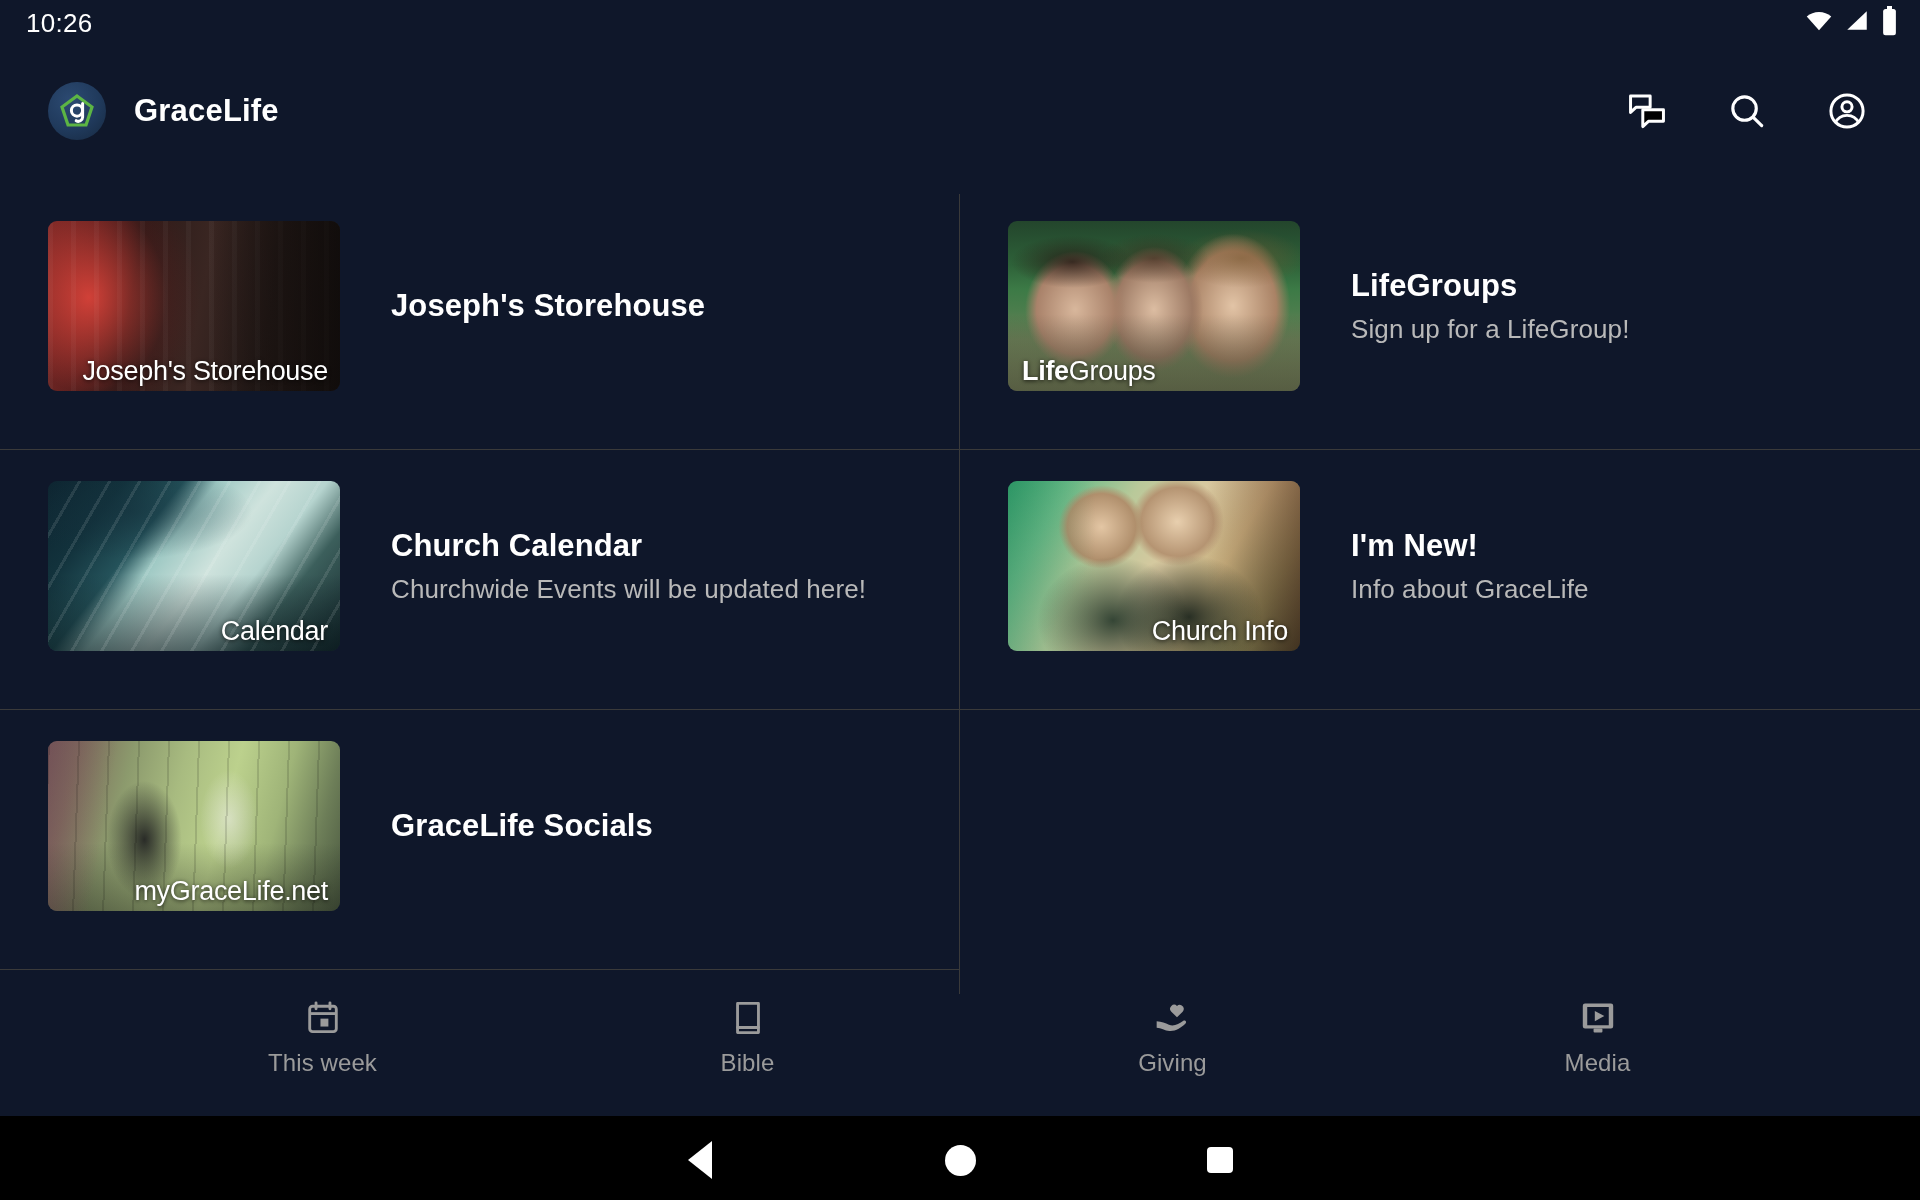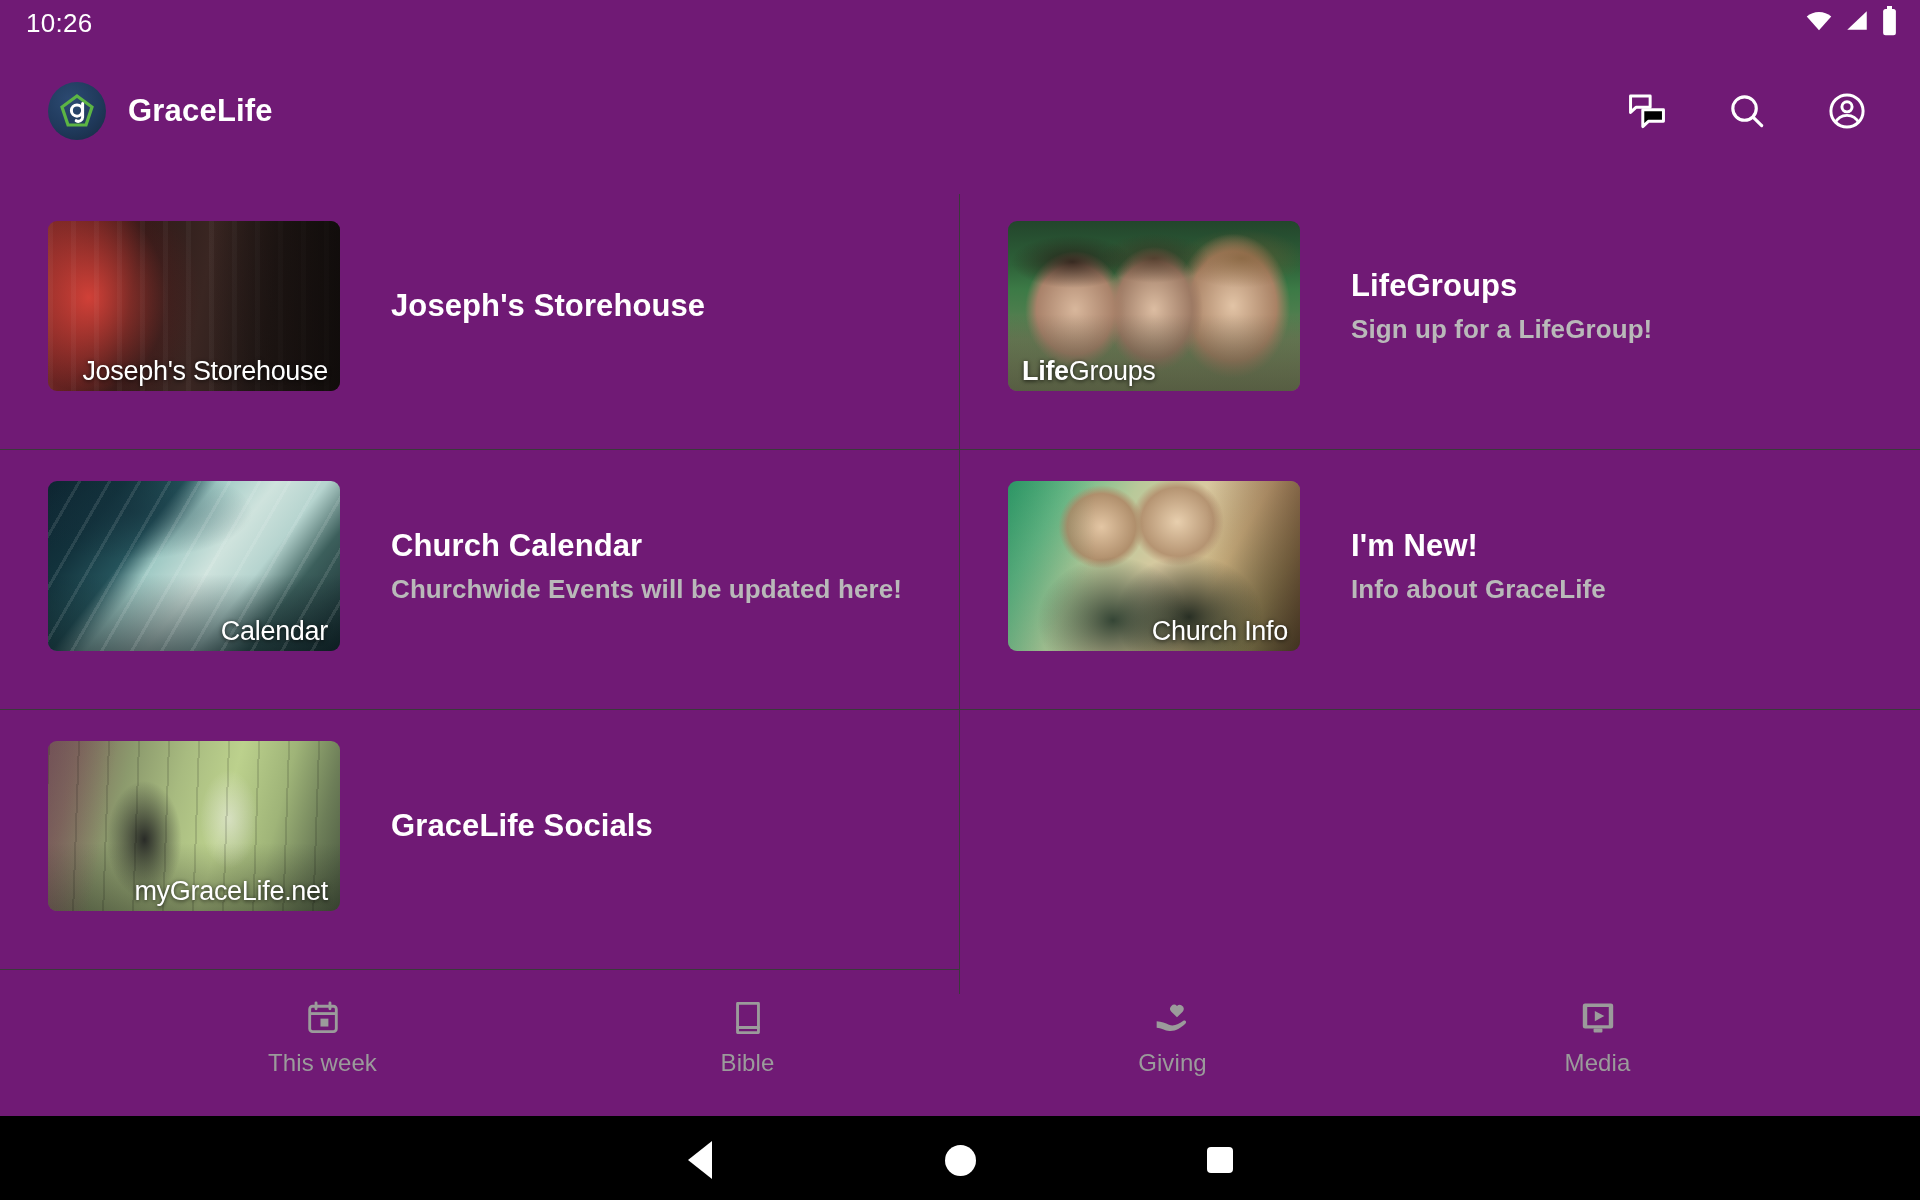--- a/index.html
+++ b/index.html
@@ -2,38 +2,38 @@
 <html><head>
 <meta charset="utf-8">
 <style>
   * { margin:0; padding:0; box-sizing:border-box; }
   html,body {
     width:1920px; height:1200px;
     background:#000; color:#fff;
     font-family:"Liberation Sans", sans-serif;
     overflow:hidden;
   }
-  .screen { position:relative; width:1920px; height:1200px; background:#701a75; display:flex; flex-direction:column; }
+  .screen { position:relative; width:1920px; height:1200px; background:#0f172a; display:flex; flex-direction:column; }
 
   
   .statusbar {
     height:46px; flex:0 0 46px;
     display:flex; align-items:center; justify-content:space-between;
     padding:0 22px 0 26px;
   }
   .status-clock { font-size:26px; letter-spacing:.3px; color:#fff; font-weight:400; }
   .status-icons { display:flex; align-items:center; gap:11px; }
 
   
   .appbar {
     height:130px; flex:0 0 130px;
     display:flex; align-items:center;
     padding:0 36px 0 48px;
   }
-  .brand { display:flex; align-items:center; gap:22px; }
+  .brand { display:flex; align-items:center; gap:28px; }
   .logo {
     width:58px; height:58px; border-radius:50%;
     background:radial-gradient(circle at 38% 32%, #2c4a72 0%, #203a5c 55%, #16283f 100%);
     display:flex; align-items:center; justify-content:center;
     position:relative; flex:0 0 58px;
   }
   .app-title { font-size:31px; font-weight:700; letter-spacing:.2px; }
   .appbar-actions { margin-left:auto; display:flex; align-items:center; gap:54px; padding-right:14px; }
   .appbar-actions .act { width:46px; height:46px; display:flex; align-items:center; justify-content:center; cursor:pointer; }
 
@@ -54,21 +54,21 @@
     position:absolute; left:0; right:0; bottom:4px;
     text-align:right; padding-right:12px;
     font-size:27px; color:#fff; font-weight:300;
     text-shadow:0 1px 4px rgba(0,0,0,.75);
     white-space:nowrap; letter-spacing:-.3px;
   }
   .thumb .caption.cap-left { text-align:left; padding-left:14px; padding-right:0; }
   .thumb .caption .b { font-weight:700; }
   .ctext { padding-left:51px; padding-right:26px; }
   .ctitle { font-size:31px; font-weight:700; letter-spacing:.1px; line-height:1.25; }
-  .csub { font-size:26px; color:#b9b9b9; font-weight:700; margin-top:9px; letter-spacing:.1px; }
+  .csub { font-size:26px; color:#b9b9b9; font-weight:400; margin-top:9px; letter-spacing:.1px; }
 
   .vdiv { position:absolute; width:1px; background:#3a3a3a; }
   .hdiv { position:absolute; height:1px; background:#3a3a3a; }
 
   
   .art { position:absolute; inset:0; }
   
   .art-storehouse {
     background:
       radial-gradient(ellipse 38% 80% at 14% 45%, rgba(230,70,60,.85) 0%, rgba(120,30,30,.2) 70%, transparent 100%),

